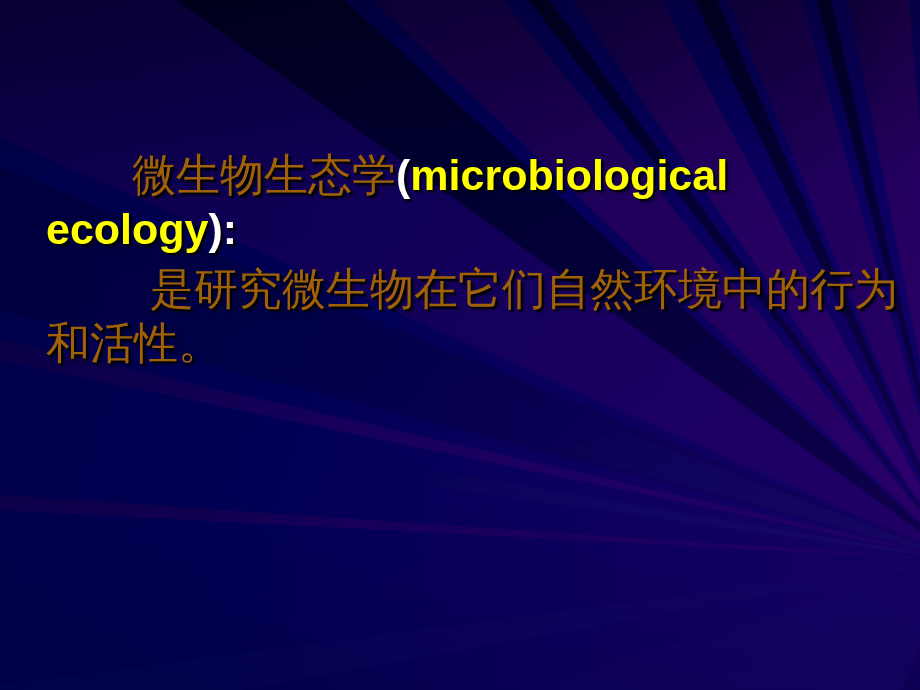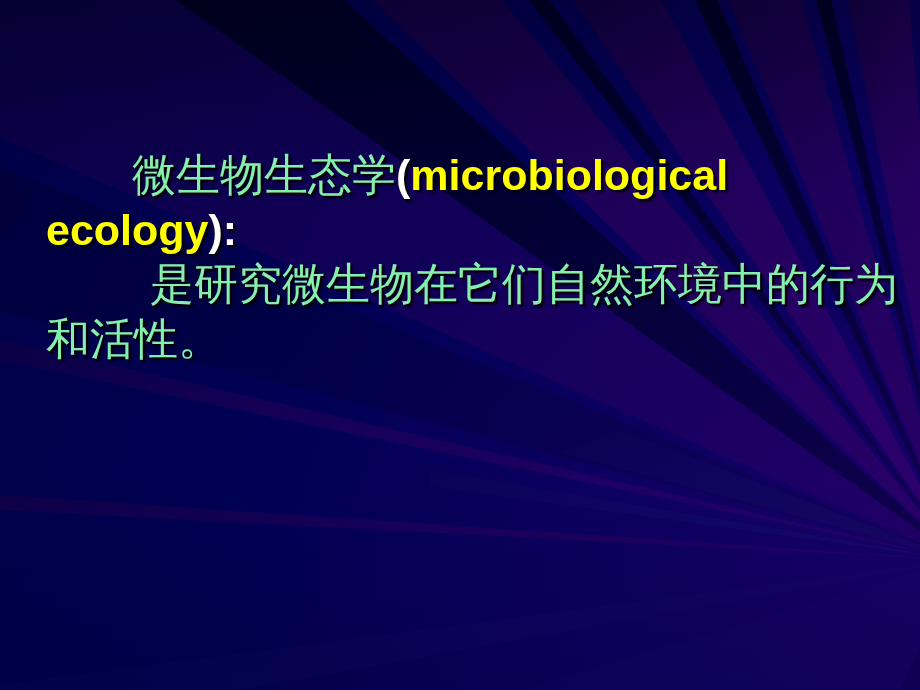--- a/index.html
+++ b/index.html
@@ -44,25 +44,25 @@
     margin: 0;
     padding: 0;
     font-size: 43px;
     line-height: 54px;
     font-weight: bold;
     letter-spacing: 0px;
     white-space: normal;
     text-indent: 0;
   }
   .para.p1 { text-indent: 86px; }
-  .para.p2 { text-indent: 104px; }
+  .para.p2 { text-indent: 104px; margin-top: 6px; }
 
   .cn {
-    color: #86efac;
-    font-family: Liberation Serif, serif;
+    color: #a16207;
+    font-family: Liberation Sans, sans-serif;
     font-weight: normal;
     font-size: 44px;
     text-shadow:
       2px 2px 0 rgba(0,0,0,0.80),
       3px 3px 2px rgba(0,0,0,0.55);
   }
   .en-yellow {
     color: #ffff00;
     font-family: "Liberation Sans", sans-serif;
     font-weight: bold;

